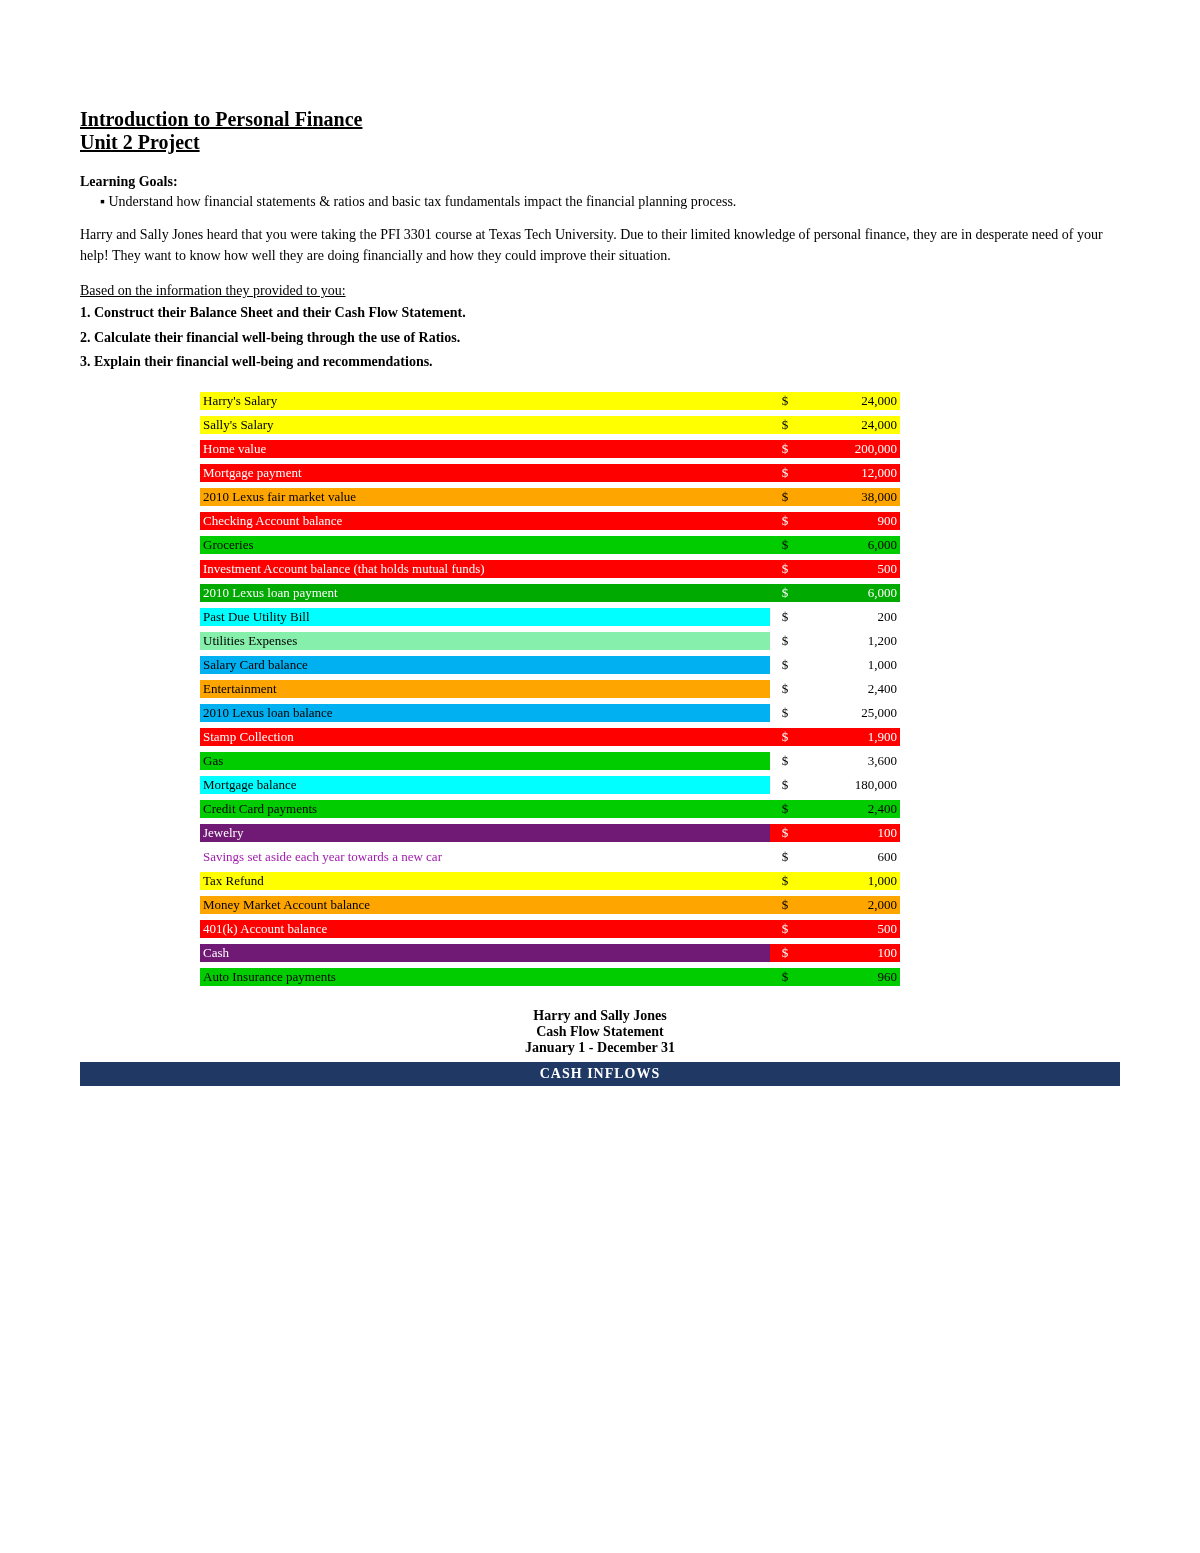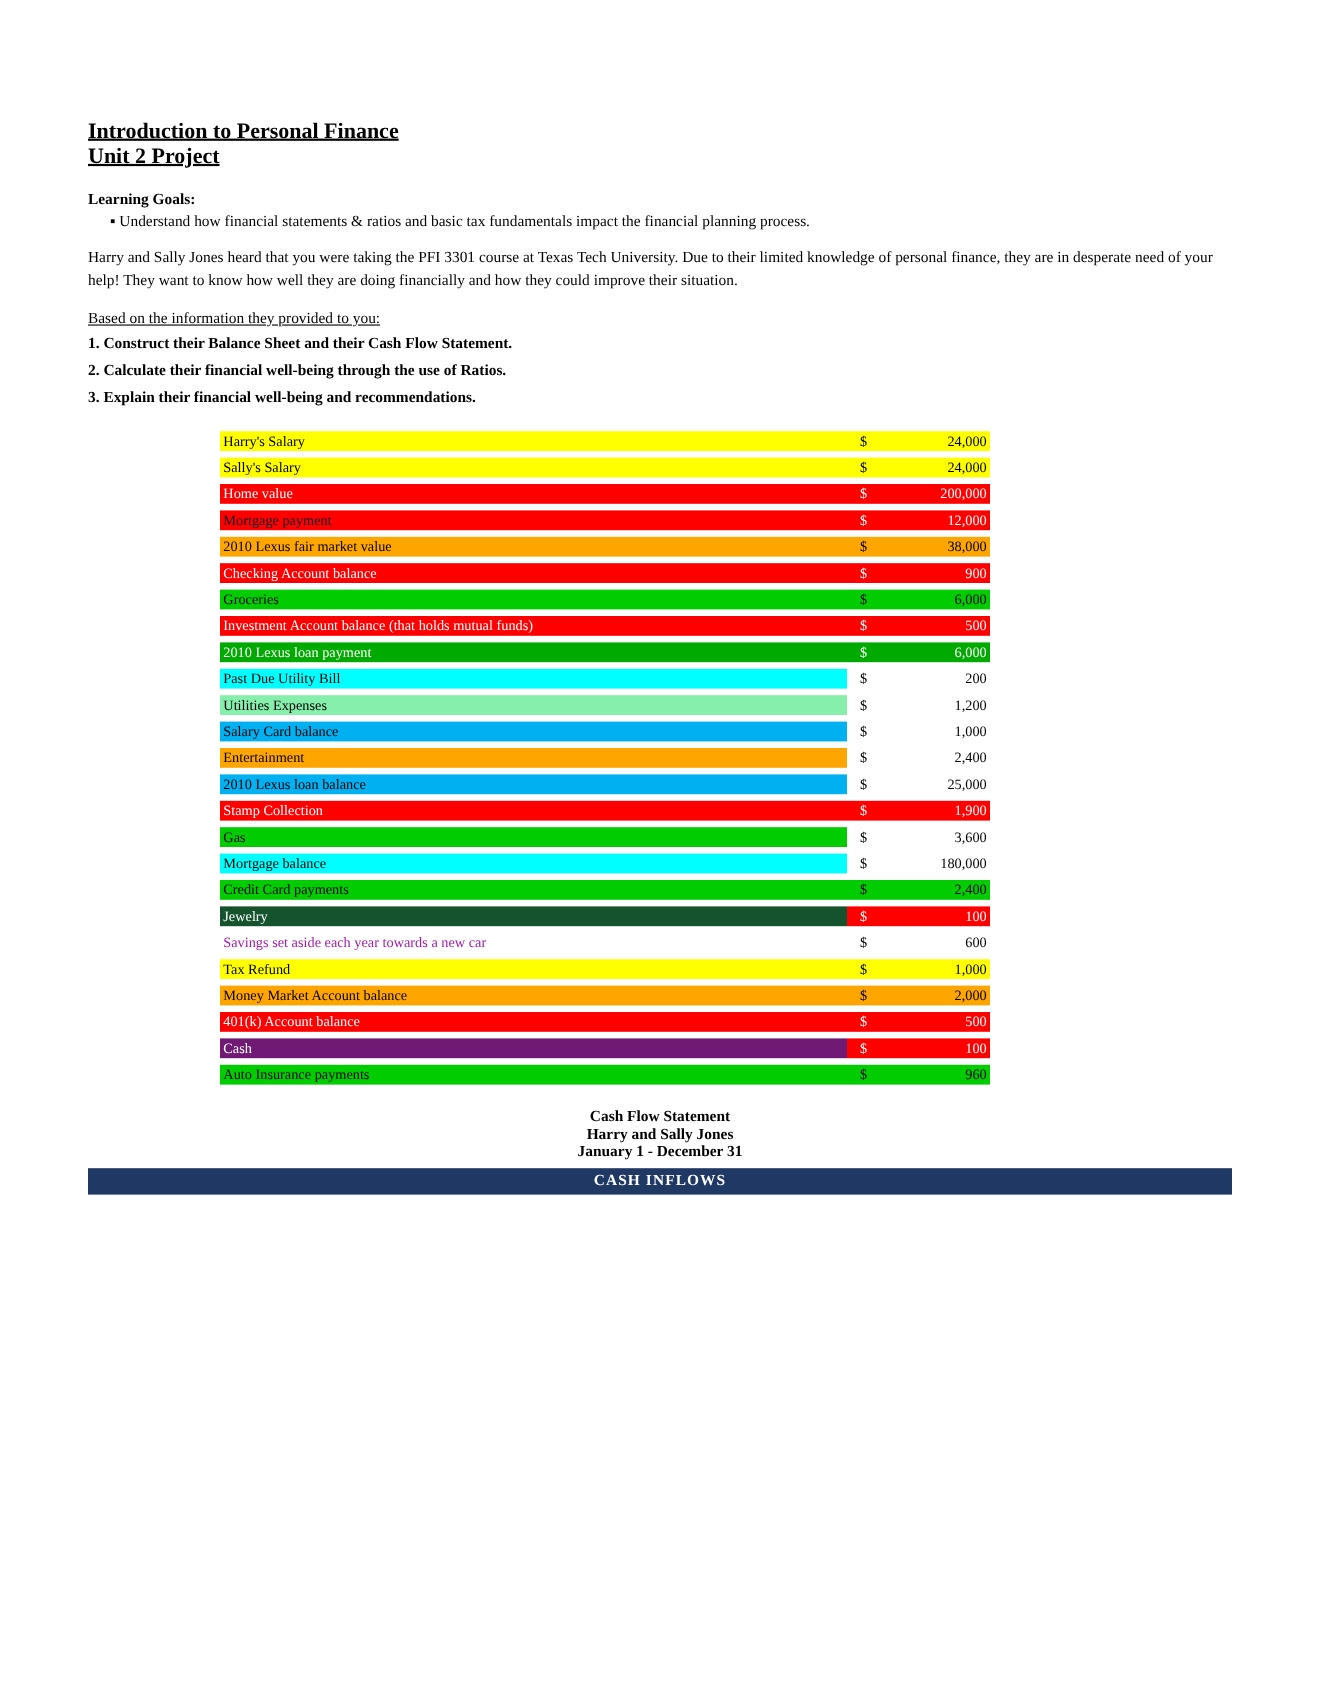--- a/index.html
+++ b/index.html
@@ -145,21 +145,21 @@
       <span class="data-label" style="background-color: rgb(255, 255, 0); color: rgb(0, 0, 0);">Sally's Salary</span>
       <span class="data-dollar" style="background-color: rgb(255, 255, 0); color: rgb(0, 0, 0);">$</span>
       <span class="data-value" style="background-color: rgb(255, 255, 0); color: rgb(0, 0, 0);">24,000</span>
     </div>
     <div class="data-row">
       <span class="data-label" style="background-color: rgb(255, 0, 0); color: rgb(255, 255, 255);">Home value</span>
       <span class="data-dollar" style="background-color: rgb(255, 0, 0); color: rgb(255, 255, 255);">$</span>
       <span class="data-value" style="background-color: rgb(255, 0, 0); color: rgb(255, 255, 255);">200,000</span>
     </div>
     <div class="data-row">
-      <span class="data-label" style="background-color: rgb(255, 0, 0); color: #0f172a;">Mortgage payment</span>
+      <span class="data-label" style="background-color: rgb(255, 0, 0); color: #ffffff;">Mortgage payment</span>
       <span class="data-dollar" style="background-color: rgb(255, 0, 0); color: rgb(255, 255, 255);">$</span>
       <span class="data-value" style="background-color: rgb(255, 0, 0); color: rgb(255, 255, 255);">12,000</span>
     </div>
     <div class="data-row">
       <span class="data-label" style="background-color: rgb(255, 165, 0); color: rgb(0, 0, 0);">2010 Lexus fair market value</span>
       <span class="data-dollar" style="background-color: rgb(255, 165, 0); color: rgb(0, 0, 0);">$</span>
       <span class="data-value" style="background-color: rgb(255, 165, 0); color: rgb(0, 0, 0);">38,000</span>
     </div>
     <div class="data-row">
       <span class="data-label" style="background-color: rgb(255, 0, 0); color: rgb(255, 255, 255);">Checking Account balance</span>
@@ -220,21 +220,21 @@
       <span class="data-label" style="background-color: rgb(0, 255, 255); color: rgb(0, 0, 0);">Mortgage balance</span>
       <span class="data-dollar" style="background-color: transparent; color: rgb(0, 0, 0);">$</span>
       <span class="data-value" style="background-color: transparent; color: rgb(0, 0, 0);">180,000</span>
     </div>
     <div class="data-row">
       <span class="data-label" style="background-color: rgb(0, 204, 0); color: rgb(0, 0, 0);">Credit Card payments</span>
       <span class="data-dollar" style="background-color: rgb(0, 204, 0); color: rgb(0, 0, 0);">$</span>
       <span class="data-value" style="background-color: rgb(0, 204, 0); color: rgb(0, 0, 0);">2,400</span>
     </div>
     <div class="data-row">
-      <span class="data-label" style="background-color: #14532d; color: rgb(255, 255, 255);">Jewelry</span>
+      <span class="data-label" style="background-color: #701a75; color: rgb(255, 255, 255);">Jewelry</span>
       <span class="data-dollar" style="background-color: rgb(255, 0, 0); color: rgb(255, 255, 255);">$</span>
       <span class="data-value" style="background-color: rgb(255, 0, 0); color: rgb(255, 255, 255);">100</span>
     </div>
     <div class="data-row">
       <span class="data-label" style="background-color: transparent; color: #a21caf;">Savings set aside each year towards a new car</span>
       <span class="data-dollar" style="background-color: transparent; color: rgb(0, 0, 0);">$</span>
       <span class="data-value" style="background-color: transparent; color: rgb(0, 0, 0);">600</span>
     </div>
     <div class="data-row">
       <span class="data-label" style="background-color: rgb(255, 255, 0); color: rgb(0, 0, 0);">Tax Refund</span>
@@ -257,19 +257,19 @@
       <span class="data-value" style="background-color: rgb(255, 0, 0); color: rgb(255, 255, 255);">100</span>
     </div>
     <div class="data-row">
       <span class="data-label" style="background-color: rgb(0, 204, 0); color: rgb(0, 0, 0);">Auto Insurance payments</span>
       <span class="data-dollar" style="background-color: rgb(0, 204, 0); color: rgb(0, 0, 0);">$</span>
       <span class="data-value" style="background-color: rgb(0, 204, 0); color: rgb(0, 0, 0);">960</span>
     </div>
   </div>
 
 <div class="cf-header">
+  <p>Harry and Sally Jones</p>
   <p>Cash Flow Statement</p>
-  <p>Harry and Sally Jones</p>
   <p>January 1 - December 31</p>
 </div>
 <div class="cf-inflows">
   <span>CASH INFLOWS</span>
 </div>
 
 </body></html>

